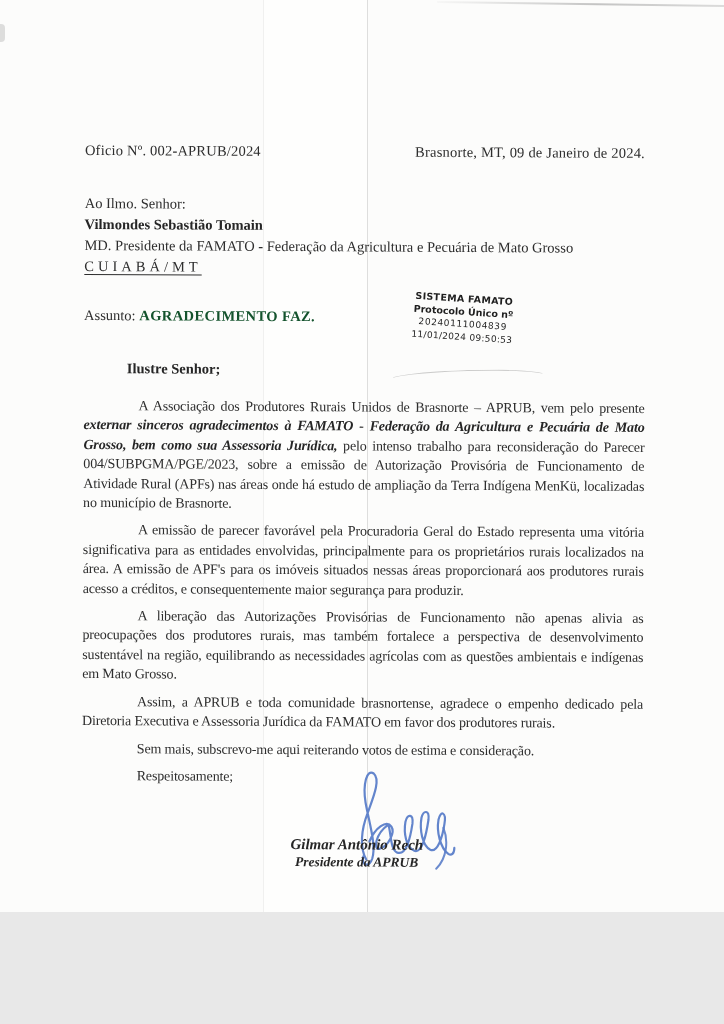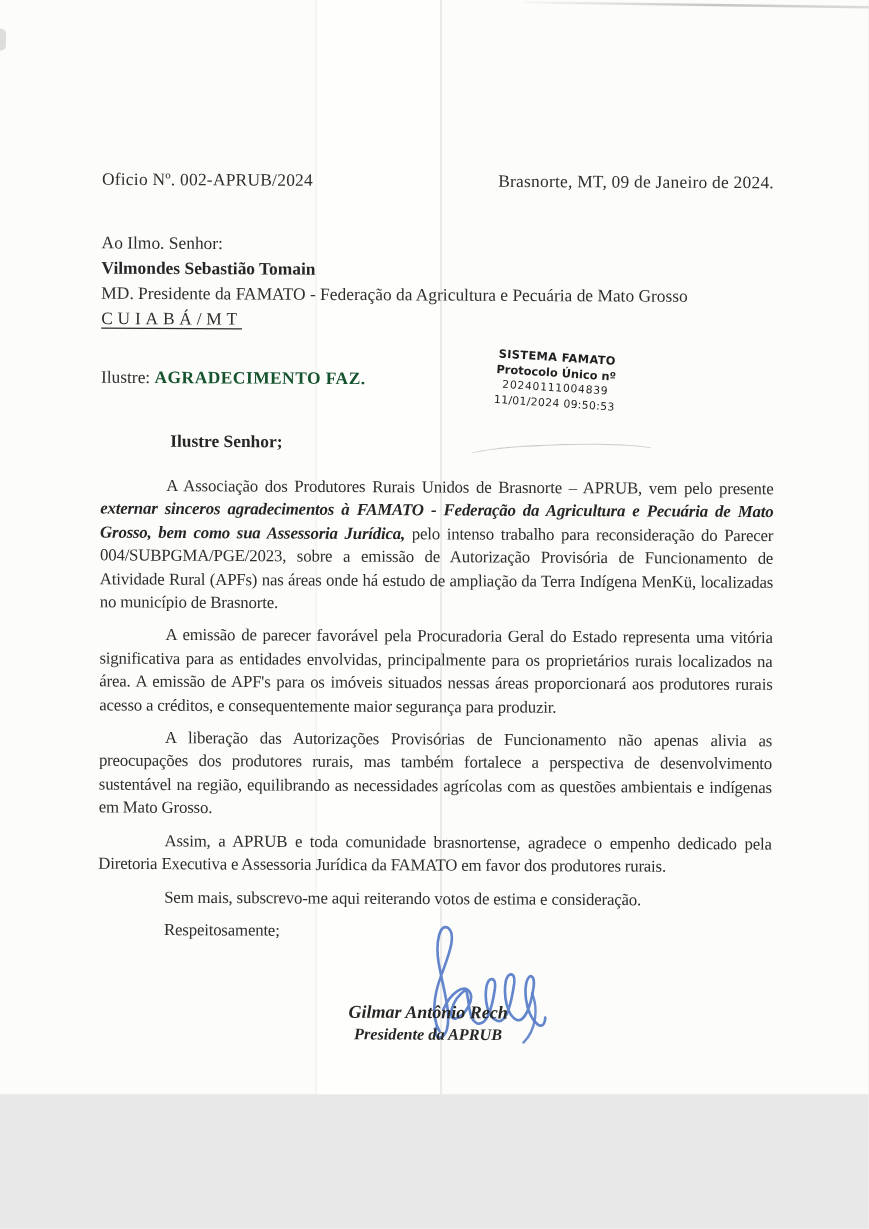--- a/index.html
+++ b/index.html
@@ -36,21 +36,21 @@
   .subject { position:absolute; left:85px; top:307px; font-size:14.5px; }
   .subject .subject-value { font-weight:bold; color:#14532d; letter-spacing:0.4px; }
 
   .stamp { position:absolute; left:402px; top:291px; width:124px; text-align:center;
     transform:rotate(3.4deg); font-family:"DejaVu Sans", sans-serif; color:#1f1f1f; }
   .stamp .s1 { font-weight:bold; font-size:9.5px; line-height:12.5px; letter-spacing:0.3px; }
   .stamp .s2 { font-weight:bold; font-size:9.5px; line-height:12.5px; }
   .stamp .s3 { font-size:9px;  line-height:12.5px; letter-spacing:0.6px; }
   .stamp .s4 { font-size:9px;  line-height:12.5px; letter-spacing:0.3px; }
 
-  .greeting { position:absolute; left:143px; top:360px; font-size:14.5px; font-weight:bold; color:#262626; }
+  .greeting { position:absolute; left:128px; top:360px; font-size:14.5px; font-weight:bold; color:#262626; }
 
   .body { position:absolute; left:85px; top:396px; width:561px;
     font-size:14px; line-height:19.4px; letter-spacing:-0.15px; text-align:justify; }
   .body p { margin:0 0 8px 0; text-indent:55px; }
   .body p.plain { text-align:left; }
   .body .em { font-weight:bold; font-style:italic; color:#262626; }
 
   .sig-scribble { position:absolute; left:340px; top:766px; width:120px; height:102px; }
   .sig-text { position:absolute; left:258px; top:835px; width:205px; text-align:center; }
   .sig-name { font-size:15px; font-weight:bold; font-style:italic; color:#262626; line-height:17.5px;font-family:Liberation Serif, serif; }
@@ -77,21 +77,21 @@
     </div>
 
     <div class="recipient">
       <div>Ao Ilmo. Senhor:</div>
       <div class="r-name">Vilmondes Sebastião Tomain</div>
       <div>MD. Presidente da FAMATO - Federação da Agricultura e Pecuária de Mato Grosso</div>
       <div class="r-city">CUIABÁ/MT</div>
     </div>
 
     <div class="subject">
-      <span>Ilustre:</span>
+      <span>Assunto:</span>
       <span class="subject-value">AGRADECIMENTO FAZ.</span>
     </div>
 
     <div class="stamp">
       <div class="s1">SISTEMA FAMATO</div>
       <div class="s2">Protocolo Único nº</div>
       <div class="s3">20240111004839</div>
       <div class="s4">11/01/2024 09:50:53</div>
     </div>
 

